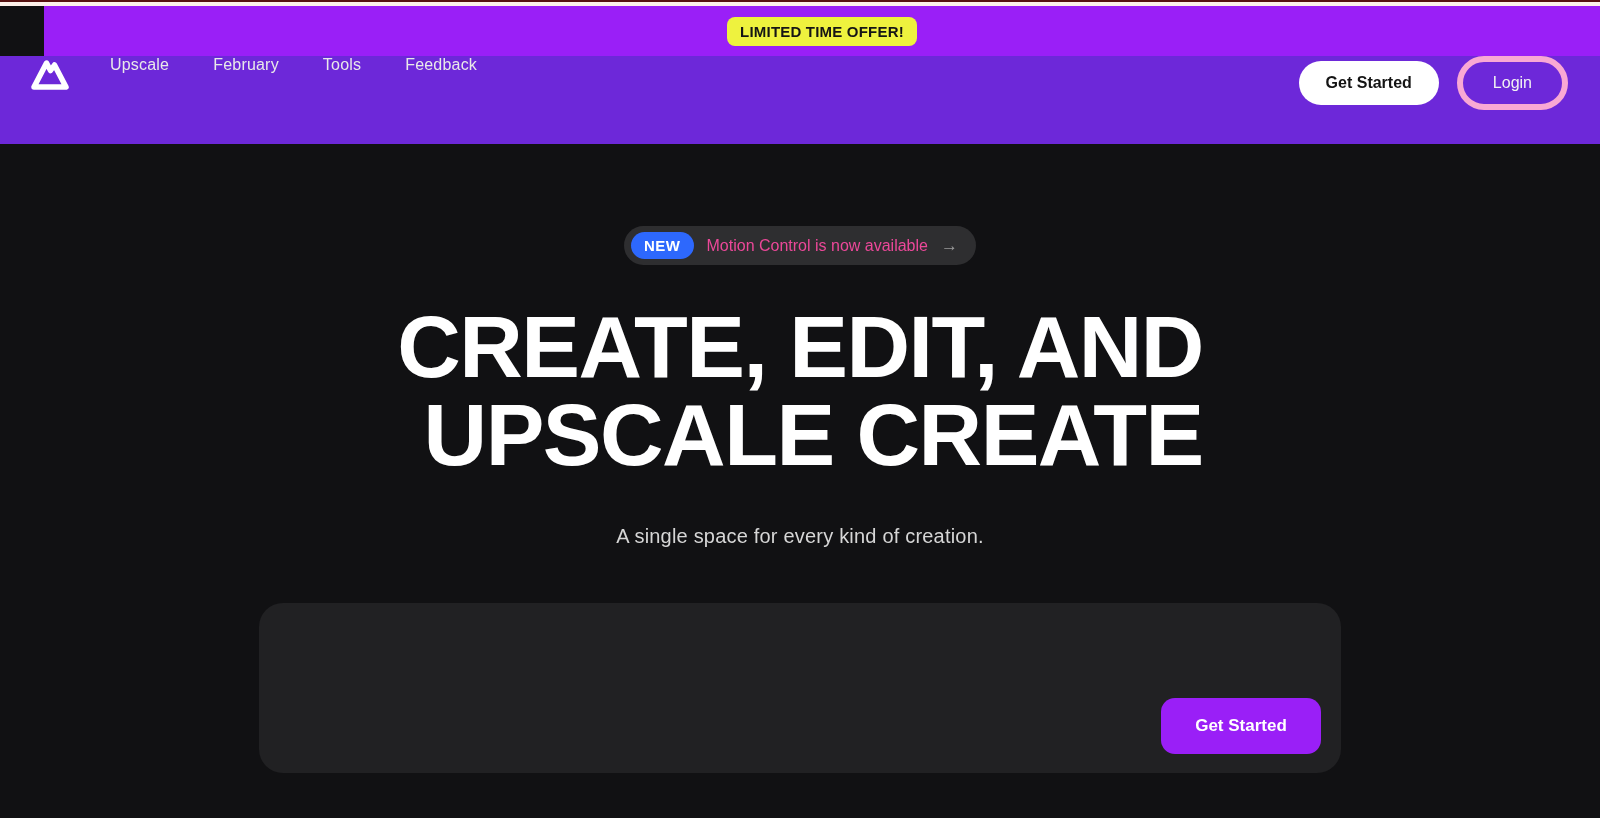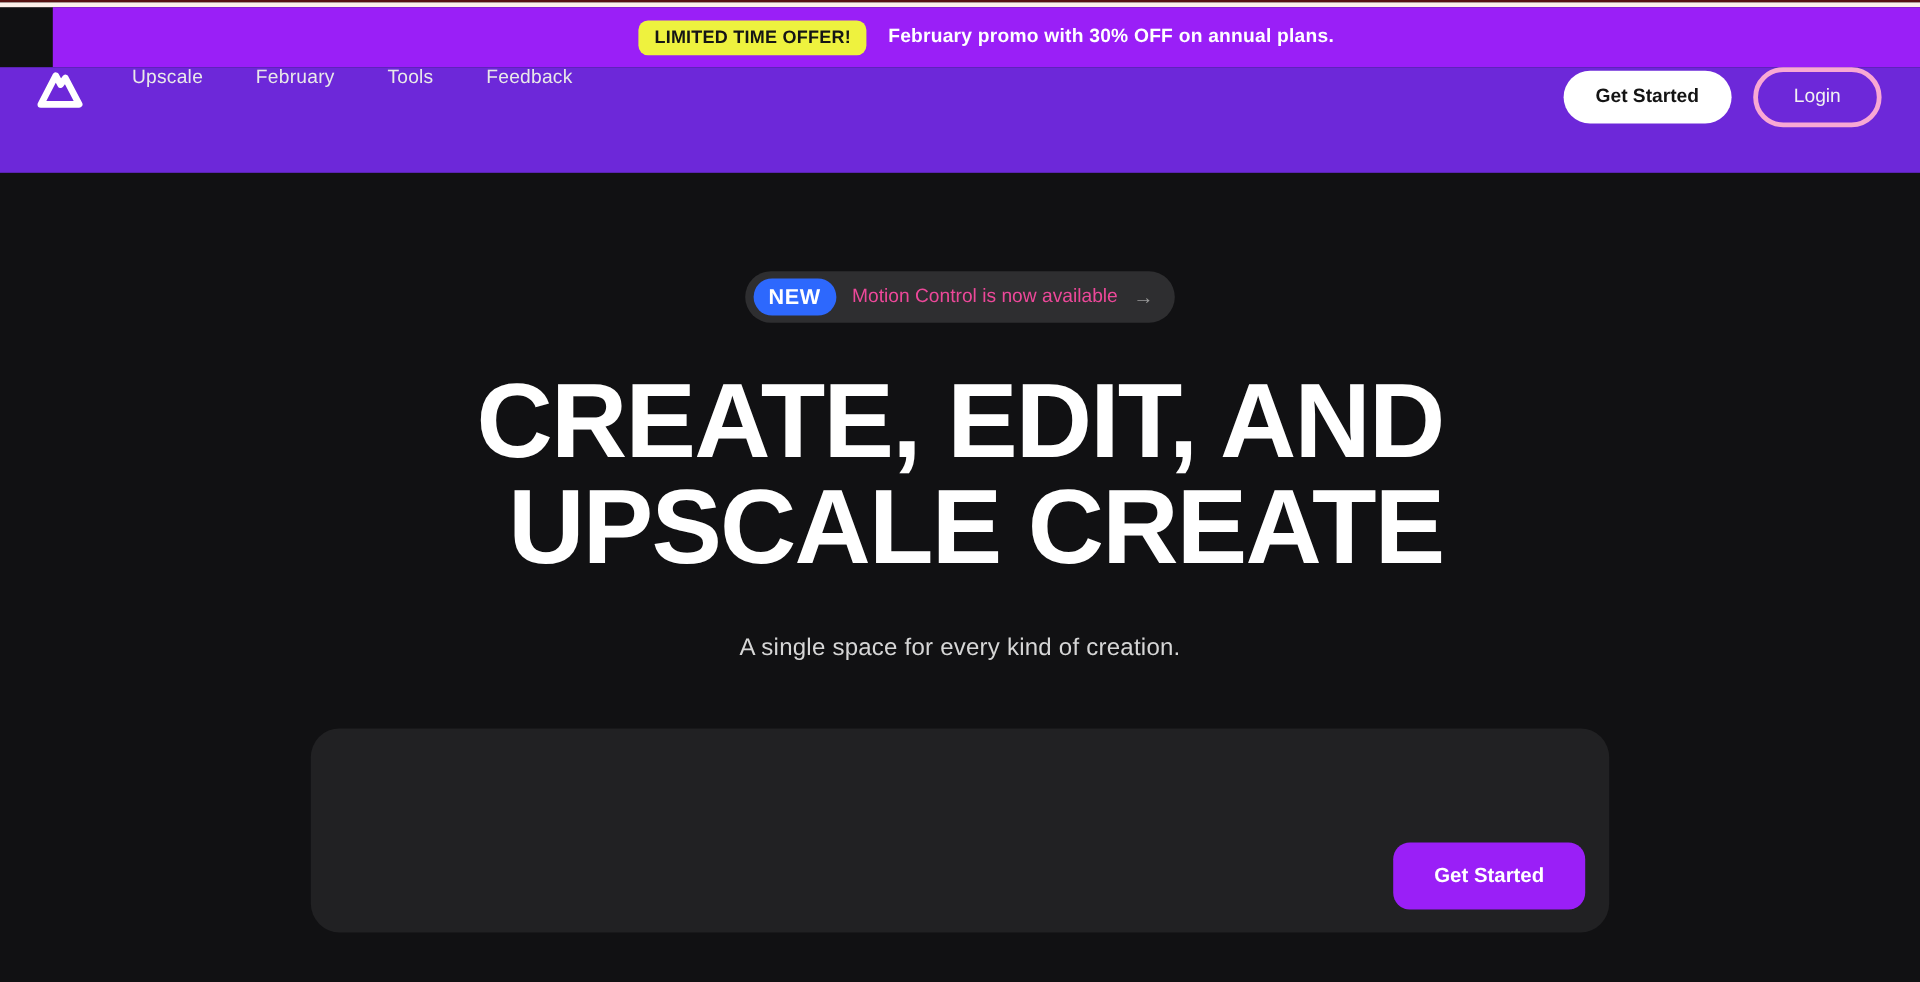--- a/index.html
+++ b/index.html
@@ -53,40 +53,40 @@
     font-size:16px;
     font-weight:600;
     padding:13px 27px;
     cursor:pointer;
     border:none;
     font-family:"Liberation Sans", sans-serif;
   }
   .btn-get-started-header { background:#ffffff; color:#141414; }
   .btn-login {
     background:transparent; color:#f2f2f2;
-    border:4px solid #f9a8d4;
+    border:6px solid #f9a8d4;
     padding:12px 30px;
     font-weight:400;
   }
 
   
   .hero { display:flex; flex-direction:column; align-items:center; }
   .announce-pill {
     margin-top:82px;
     background:#2e2e30;
     border-radius:999px;
     display:flex; align-items:center;
     gap:13px;
     padding:6px 18px 6px 7px;
     cursor:pointer;
   }
   .announce-badge {
     background:#2d68fd;
     color:#ffffff;
-    font-size:18px;
+    font-size:15px;
     font-weight:700;
     letter-spacing:.5px;
     border-radius:999px;
     padding:5px 13px;
   }
   .announce-text { color:#ec4899; font-size:16px; }
   .announce-arrow { color:#9b9b9b; font-size:17px; }
 
   .hero-title {
     margin-top:38px;
@@ -130,21 +130,20 @@
   }
 </style>
 </head>
 <body>
 
 <div class="top-strip-maroon"></div>
 <div class="top-strip-cream"></div>
 
 <div class="promo-banner">
   <span class="promo-badge">LIMITED TIME OFFER!</span>
-  <span class="promo-text">February promo with 30% OFF on annual plans.</span>
 </div>
 
 <div class="header">
   <div class="logo">
     <svg width="40" height="36" viewBox="0 0 40 36">
       <path d="M4 31 L16.5 7 L20.5 14.5 L24.5 9 L36 31 Z" fill="none" stroke="#ffffff" stroke-width="5.5" stroke-linejoin="round"></path>
     </svg>
   </div>
   <nav class="nav">
     <a>Upscale</a>

